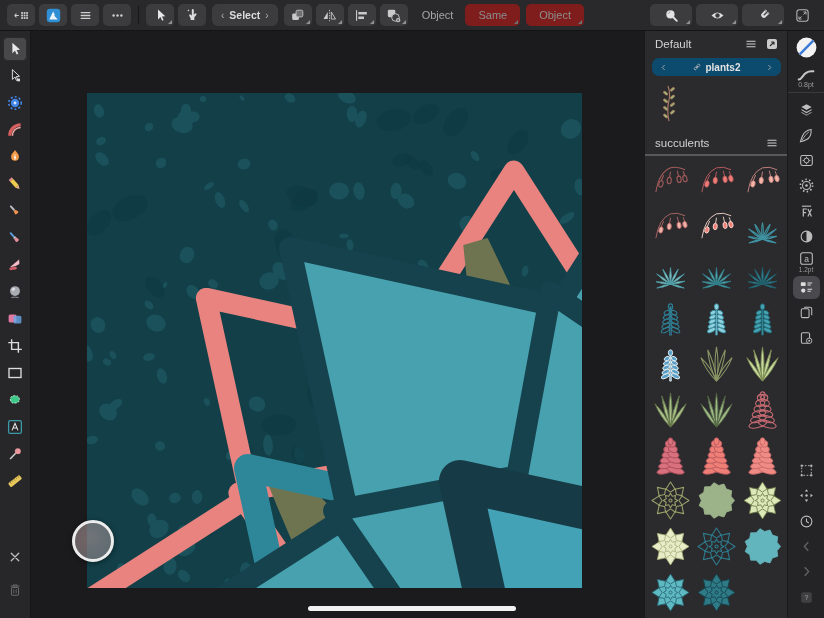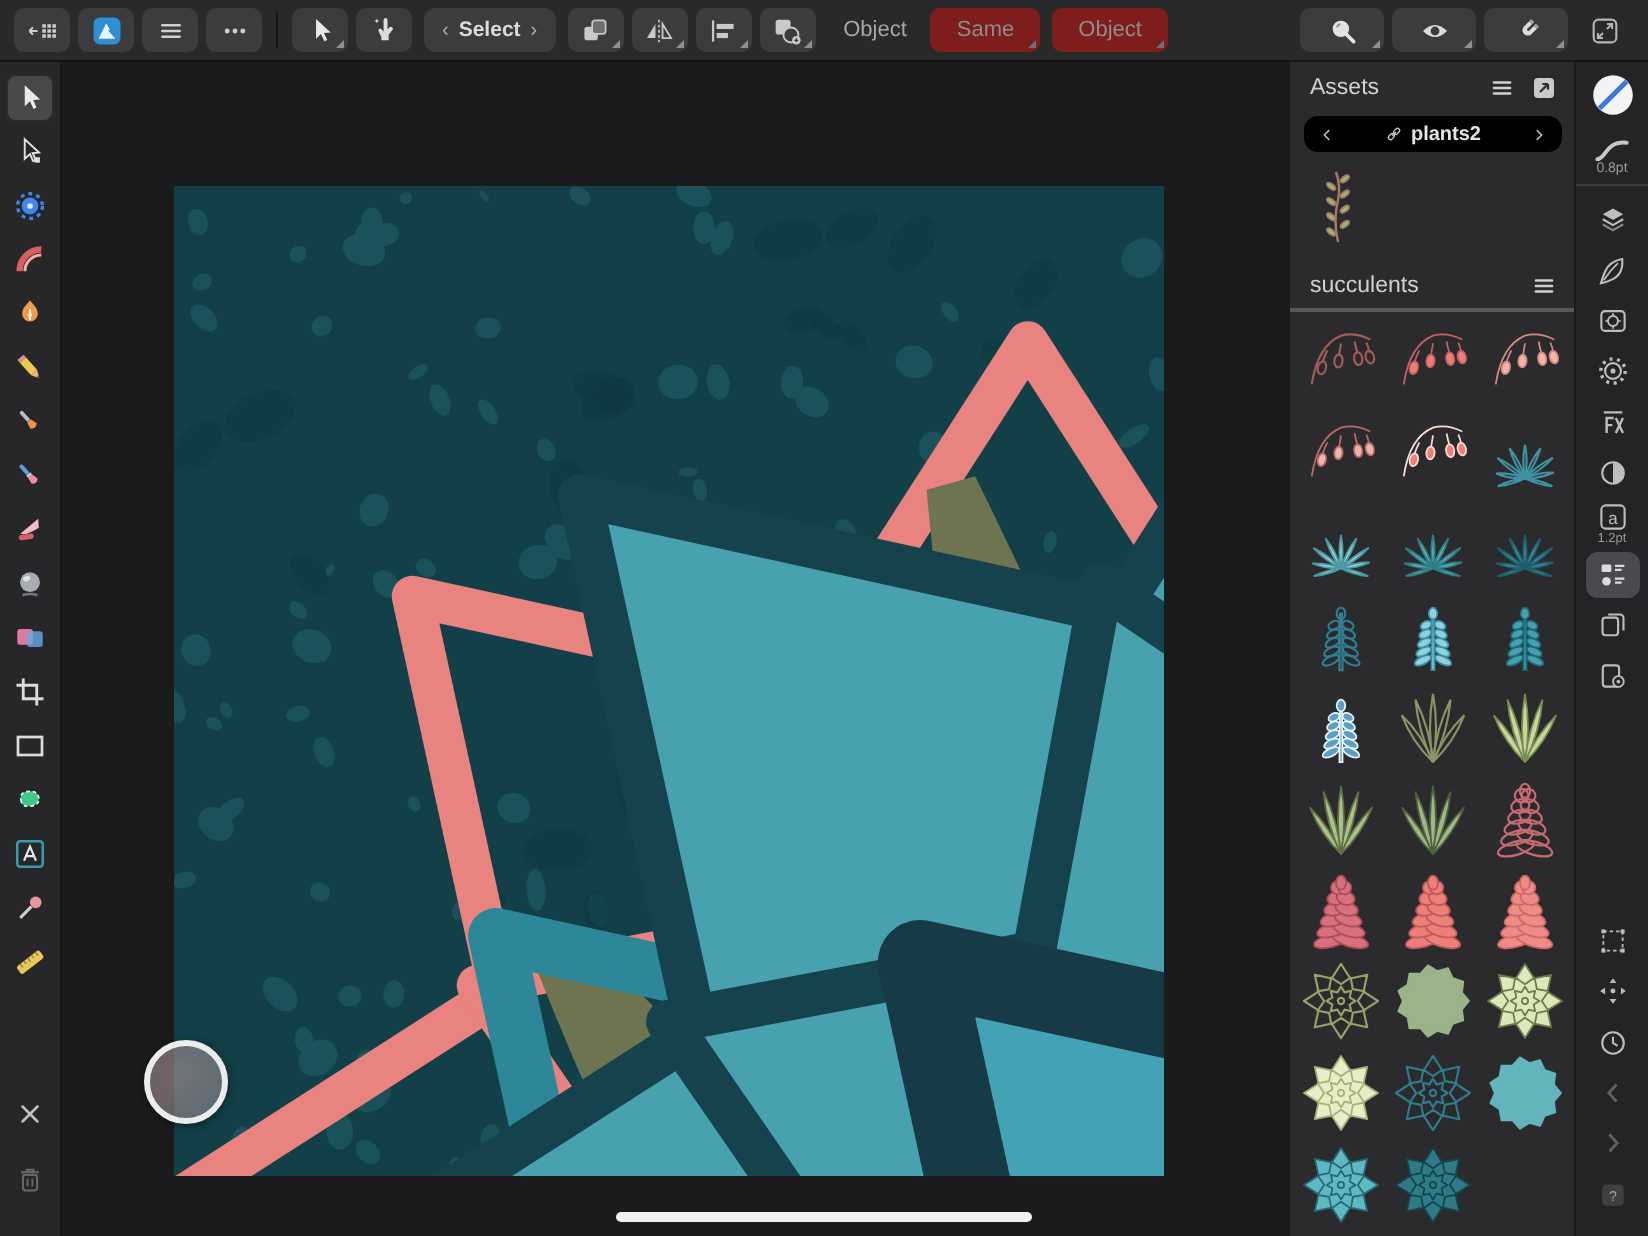--- a/index.html
+++ b/index.html
@@ -47,21 +47,21 @@
         box-shadow:0 1px 5px rgba(0,0,0,.5);cursor:grab;}
   .home-indicator{position:absolute;left:308px;top:606px;width:208px;height:5px;border-radius:3px;
         background:#f2f2f2;z-index:40;cursor:grab;}
   
   .assets-panel{position:absolute;right:36px;top:30px;bottom:0;width:143px;background:#2b2b2e;
         border-left:1px solid #1a1a1a;display:flex;flex-direction:column;z-index:20;}
   .panel-head{display:flex;align-items:center;padding:6px 8px 3px 10px;}
   .panel-title{flex:1;color:#d2d2d2;font-size:11.5px;}
   .phicon{width:16px;height:16px;margin-left:5px;cursor:pointer;}
   .phicon svg{width:16px;height:16px;}
-  .nav-pill{margin:3px 7px 4px;height:18px;background:#000000;border-radius:7px;
+  .nav-pill{margin:3px 7px 4px;height:18px;background:#0c4a6e;border-radius:7px;
         display:flex;align-items:center;}
   .nav-pill .nchev{color:#b5b5b5;padding:0 7px;cursor:pointer;display:flex;}
   .nav-pill .nchev svg{width:9px;height:9px;}
   .nav-center{flex:1;display:flex;align-items:center;justify-content:center;gap:3px;cursor:pointer;}
   .nav-center svg{width:10px;height:10px;}
   .nav-label{color:#e3e3e3;font-size:10px;font-weight:bold;}
   .plants-row{height:50px;display:flex;align-items:center;padding:0 4px;}
   .plants-row svg{width:40px;height:48px;cursor:pointer;}
   .section-head{display:flex;align-items:center;padding:5px 8px 3px 10px;border-bottom:2px solid #58585a;gap:16px;}
   .section-title{flex:1;color:#d2d2d2;font-size:11.5px;}
@@ -598,21 +598,21 @@
           <use href="#sym-sedum" transform="translate(8.0,426.0) scale(2.300)" fill="#7fccd4" stroke="#16424e" stroke-width="0.7"></use>
           <use href="#sym-cone" transform="translate(288.0,438.0) scale(2.400)" fill="#f3b6aa" stroke="#e09390" stroke-width="0.7"></use>
           <use href="#sym-blob" transform="translate(227.0,460.0) scale(1.400)" fill="#47a1ae" stroke="none" stroke-width="0.7"></use>
         </svg>
       </div>
     <div class="loupe"></div>
   </div>
 
   <aside class="assets-panel">
     <div class="panel-head">
-      <span class="panel-title">Assets</span>
+      <span class="panel-title">Default</span>
       <span class="phicon"><svg viewBox="0 0 24 24" xmlns="http://www.w3.org/2000/svg">
             <g fill="#cfcfcf">
               <rect x="5" y="7" width="14" height="1.8" rx=".9"></rect>
               <rect x="5" y="11.1" width="14" height="1.8" rx=".9"></rect>
               <rect x="5" y="15.2" width="14" height="1.8" rx=".9"></rect>
             </g>
           </svg></span>
       <span class="phicon"><svg viewBox="0 0 24 24" xmlns="http://www.w3.org/2000/svg">
             <rect x="4.5" y="4.5" width="15" height="15" rx="3" fill="#c9c9c9"></rect>
             <path d="M9 15l6-6M15 9h-4.2M15 9v4.2" stroke="#2b2b2e" stroke-width="1.6" fill="none"></path>

